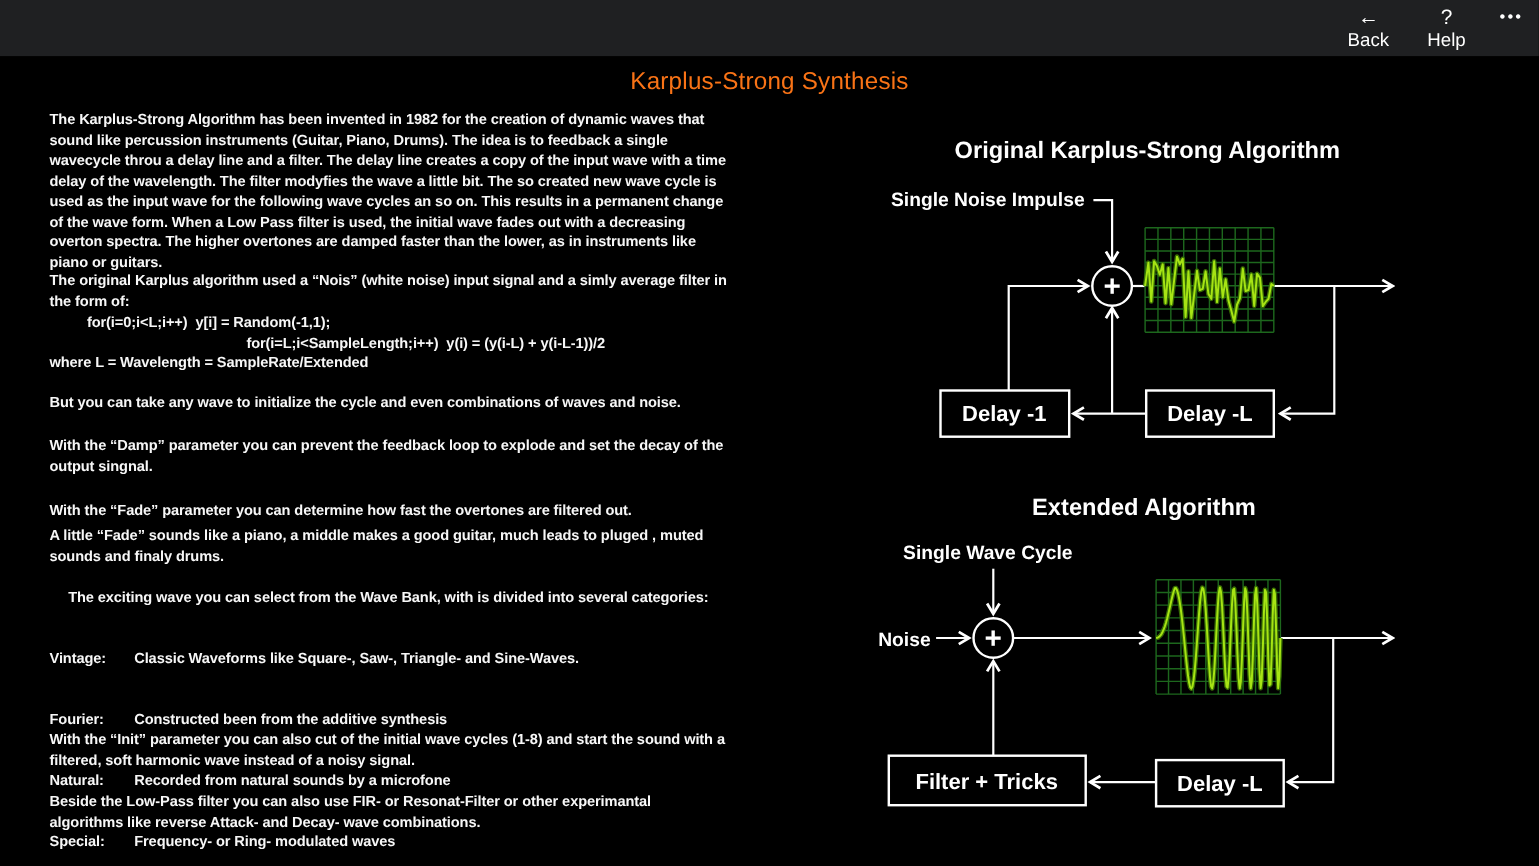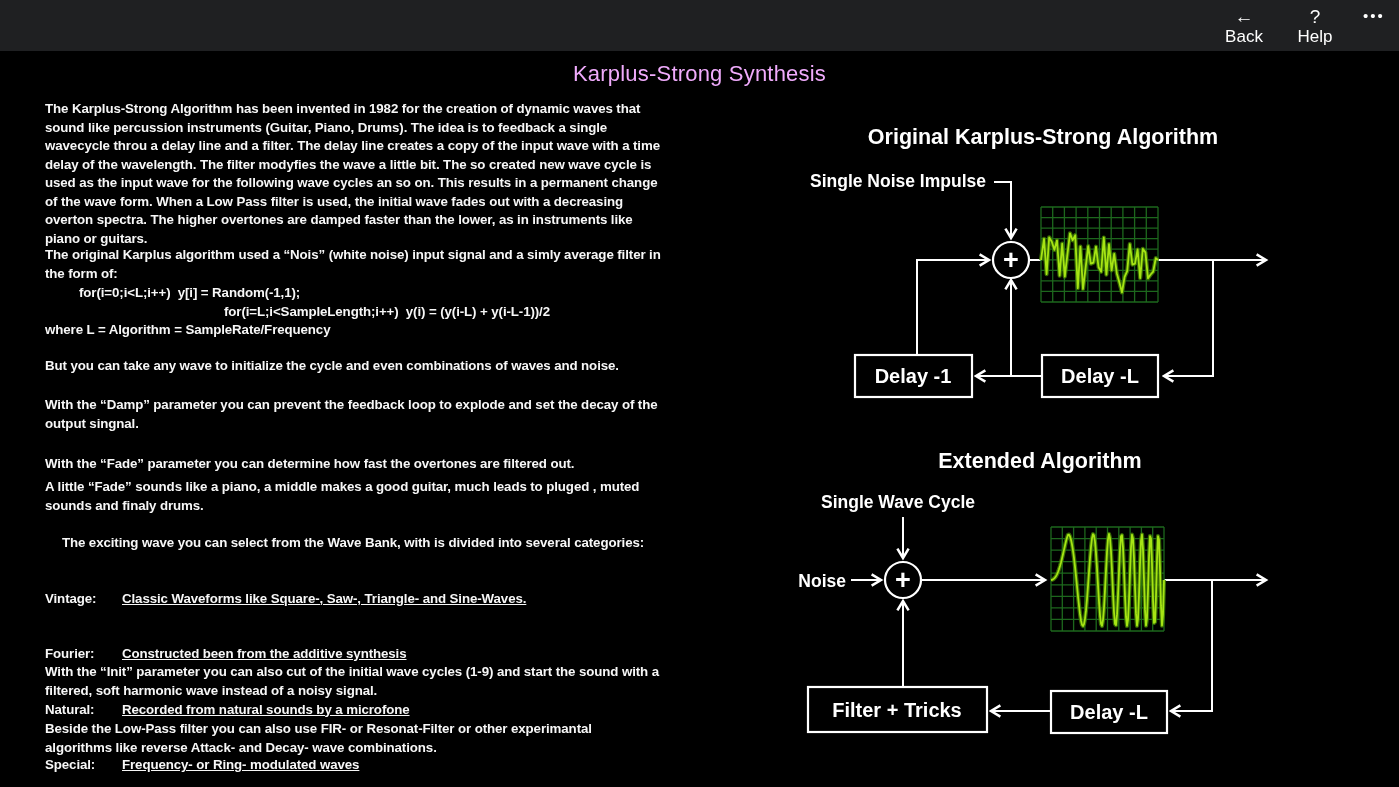--- a/index.html
+++ b/index.html
@@ -12,30 +12,30 @@
   .tb-btn{width:64px;height:44px;display:flex;flex-direction:column;align-items:center;justify-content:flex-start;
     background:transparent;border:none;color:#fff;cursor:pointer;padding:0;}
   .tb-btn .ico{height:24px;line-height:24px;font-size:19px;color:#fff;}
   .tb-btn .lbl{font-size:17px;line-height:14px;color:#fff;margin-top:1px;}
   .tb-more{width:46px;height:44px;display:flex;align-items:flex-start;justify-content:center;
     background:transparent;border:none;color:#fff;cursor:pointer;padding:0;}
   .tb-more .ico{height:24px;line-height:22px;font-size:15px;letter-spacing:2px;color:#fff;}
 
   
   .page-title{position:absolute;left:0;top:61px;width:1399px;text-align:center;
-    font-size:22px;font-weight:400;color:#f0abfc;letter-spacing:0.2px;}
+    font-size:22px;font-weight:400;color:#f97316;letter-spacing:0.2px;}
 
   
   .article{position:absolute;left:45px;top:0;width:616px;font-size:13.3px;font-weight:600;
     line-height:18.5px;color:#f7f7f7;letter-spacing:-0.1px;}
   .blk{position:absolute;left:0;width:616px;white-space:pre-wrap;}
   .code{padding-left:34px;}
   .cat-row{display:flex;height:18.5px;}
   .cat-label{width:77px;flex:none;}
-  .cat-desc{flex:1;text-decoration:underline;}
+  .cat-desc{flex:1;}
 
   
   svg.diagrams{position:absolute;left:0;top:51px;}
   .dg-line{stroke:#fff;stroke-width:2;fill:none;}
   .dg-box-rect{fill:#000;stroke:#fff;stroke-width:2.2;}
   text{fill:#fff;}
   .dg-title{font-family:"Liberation Sans",sans-serif;font-size:21.5px;font-weight:bold;}
   .dg-label{font-family:"Liberation Sans",sans-serif;font-size:17.5px;font-weight:bold;}
   .dg-boxtext{font-family:"Liberation Sans",sans-serif;font-size:20px;font-weight:bold;}
   .dg-plus{font-family:"Liberation Sans",sans-serif;font-size:27px;font-weight:600;}
@@ -59,21 +59,21 @@
     </button>
   </div>
 
   <div class="page-title">Karplus-Strong Synthesis</div>
 
   <div class="article">
     <div class="blk" style="top:100px;">The Karplus-Strong Algorithm has been invented in 1982 for the creation of dynamic waves that sound like percussion instruments (Guitar, Piano, Drums). The idea is to feedback a single wavecycle throu a delay line and a filter. The delay line creates a copy of the input wave with a time delay of the wavelength. The filter modyfies the wave a little bit. The so created new wave cycle is used as the input wave for the following wave cycles an so on. This results in a permanent change of the wave form. When a Low Pass filter is used, the initial wave fades out with a decreasing overton spectra. The higher overtones are damped faster than the lower, as in instruments like piano or guitars.</div>
     <div class="blk" style="top:246px;">The original Karplus algorithm used a “Nois” (white noise) input signal and a simly average filter in the form of:</div>
     <div class="blk code" style="top:284px;">for(i=0;i&lt;L;i++)  y[i] = Random(-1,1);</div>
     <div class="blk code" style="top:302.5px;text-align:center;">for(i=L;i&lt;SampleLength;i++)  y(i) = (y(i-L) + y(i-L-1))/2</div>
-    <div class="blk" style="top:321px;">where L = Algorithm = SampleRate/Frequency</div>
+    <div class="blk" style="top:321px;">where L = Wavelength = SampleRate/Extended</div>
     <div class="blk" style="top:357px;">But you can take any wave to initialize the cycle and even combinations of waves and noise.</div>
     <div class="blk" style="top:396px;">With the “Damp” parameter you can prevent the feedback loop to explode and set the decay of the output singnal.</div>
     <div class="blk" style="top:455px;">With the “Fade” parameter you can determine how fast the overtones are filtered out.</div>
     <div class="blk" style="top:478px;">A little “Fade” sounds like a piano, a middle makes a good guitar, much leads to pluged , muted sounds and finaly drums.</div>
     <div class="blk" style="top:534px;text-align:center;">The exciting wave you can select from the Wave Bank, with is divided into several categories:</div>
 
     <div class="blk" style="top:552.5px;">
       <div class="cat-row">
         <span class="cat-label">Vintage:</span>
         <span class="cat-desc">Classic Waveforms like Square-, Saw-, Triangle- and Sine-Waves.</span>
@@ -86,21 +86,21 @@
         <span class="cat-label">Natural:</span>
         <span class="cat-desc">Recorded from natural sounds by a microfone</span>
       </div>
       <div class="cat-row">
         <span class="cat-label">Special:</span>
         <span class="cat-desc">Frequency- or Ring- modulated waves</span>
       </div>
       
     </div>
 
-    <div class="blk" style="top:663px;">With the “Init” parameter you can also cut of the initial wave cycles (1-9) and start the sound with a filtered, soft harmonic wave instead of a noisy signal.</div>
+    <div class="blk" style="top:663px;">With the “Init” parameter you can also cut of the initial wave cycles (1-8) and start the sound with a filtered, soft harmonic wave instead of a noisy signal.</div>
     <div class="blk" style="top:720px;">Beside the Low-Pass filter you can also use FIR- or Resonat-Filter or other experimantal algorithms like reverse Attack- and Decay- wave combinations.</div>
   </div>
 
   <svg class="diagrams" width="1399" height="736" viewBox="0 0 1399 736">
     <defs>
       <marker id="arw" viewBox="0 0 12 12" refX="10" refY="6" markerWidth="7.5" markerHeight="7.5" orient="auto-start-reverse">
         <path d="M2.5,1.5 L10,6 L2.5,10.5" fill="none" stroke="#fff" stroke-width="2"></path>
       </marker>
     </defs>
 

